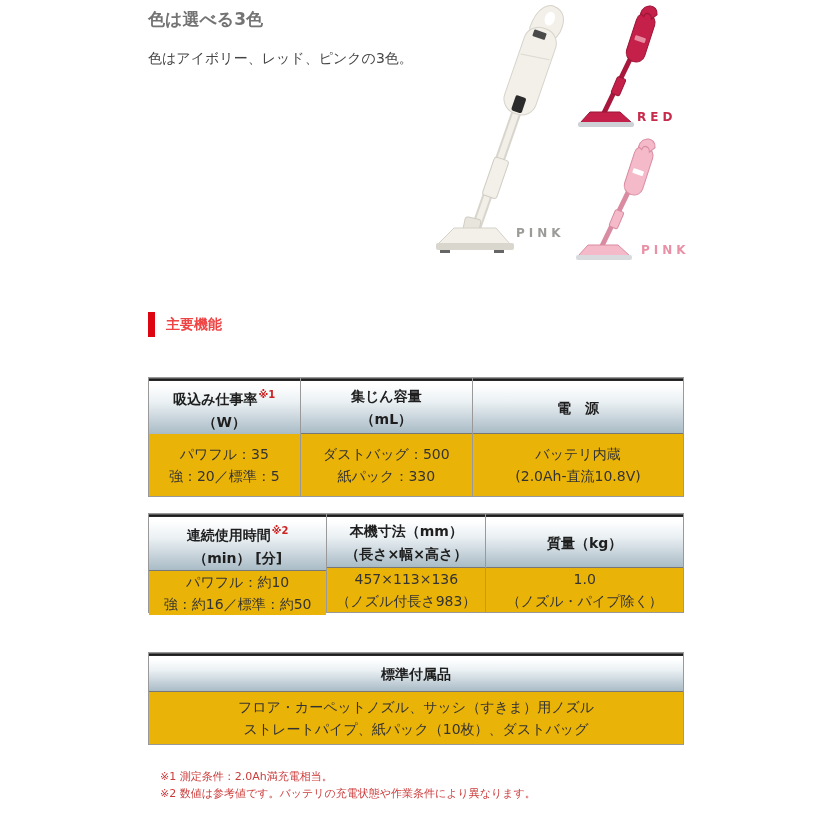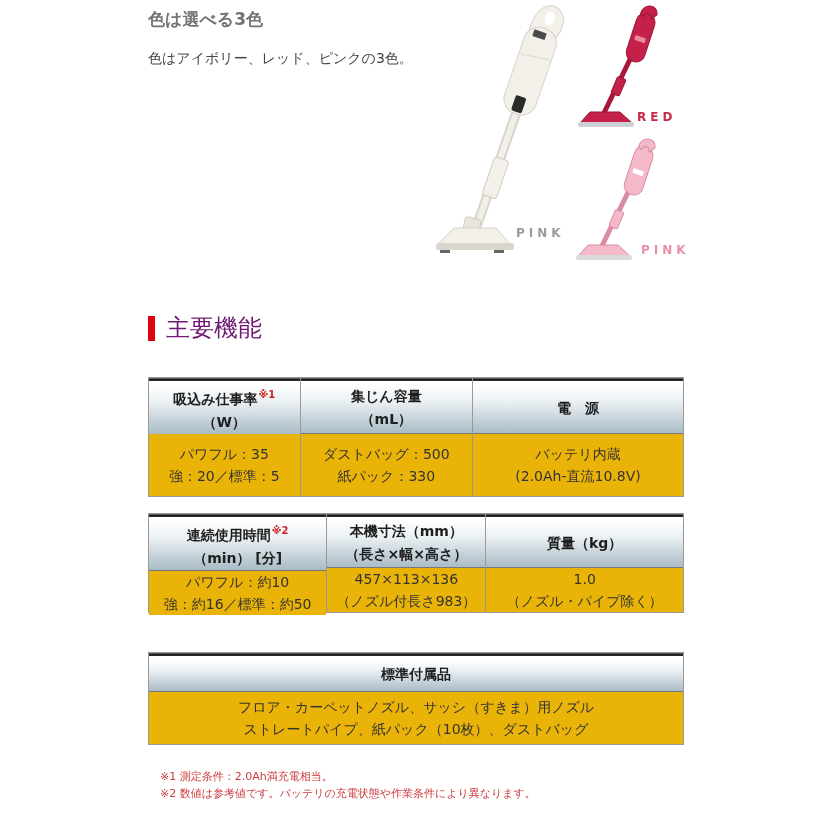--- a/index.html
+++ b/index.html
@@ -23,21 +23,21 @@
   .variant-label {
     position:absolute; font-size:12px; font-weight:600; letter-spacing:4px;
   }
   .label-ivory { left:96px; top:226px; color:#9b9b97; }
   .label-red   { left:217px; top:110px; color:#c72b4b; }
   .label-pink  { left:221px; top:243px; color:#e891a6; }
 
   
   .section-header { left:148px; top:312px; display:flex; align-items:center; }
   .accent-bar { width:7px; height:25px; background:#dd0510; margin-right:11px; }
-  .section-title { font-size:24px; font-weight:normal; color:#701a75; }
+  .section-title { font-size:14px; font-weight:bold; color:#ef4444; }
 
   
   .spec-table {
     left:148px; width:536px; display:flex;
     border:1px solid #999; background:#fff;
   }
   .spec-col { display:flex; flex-direction:column; }
   .spec-col + .spec-col { border-left:1px solid #999; }
   .th {
     display:flex; flex-direction:column;

